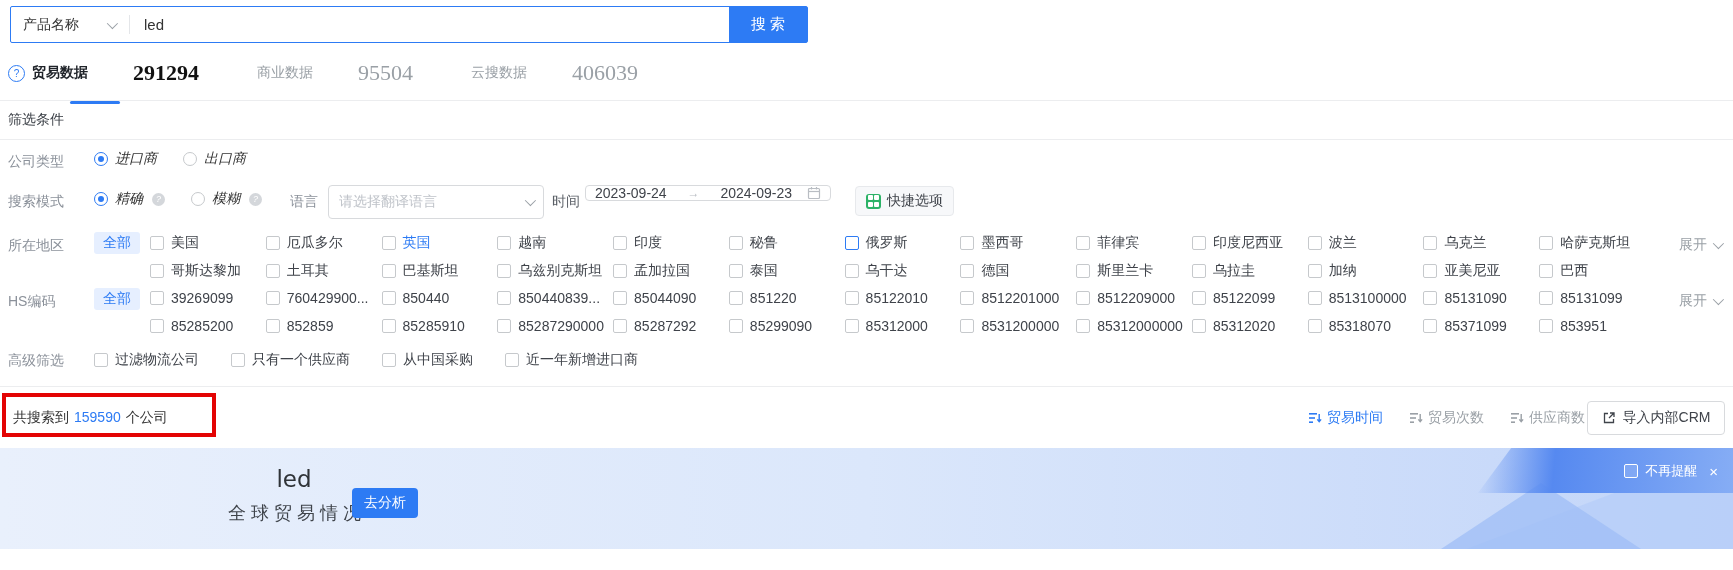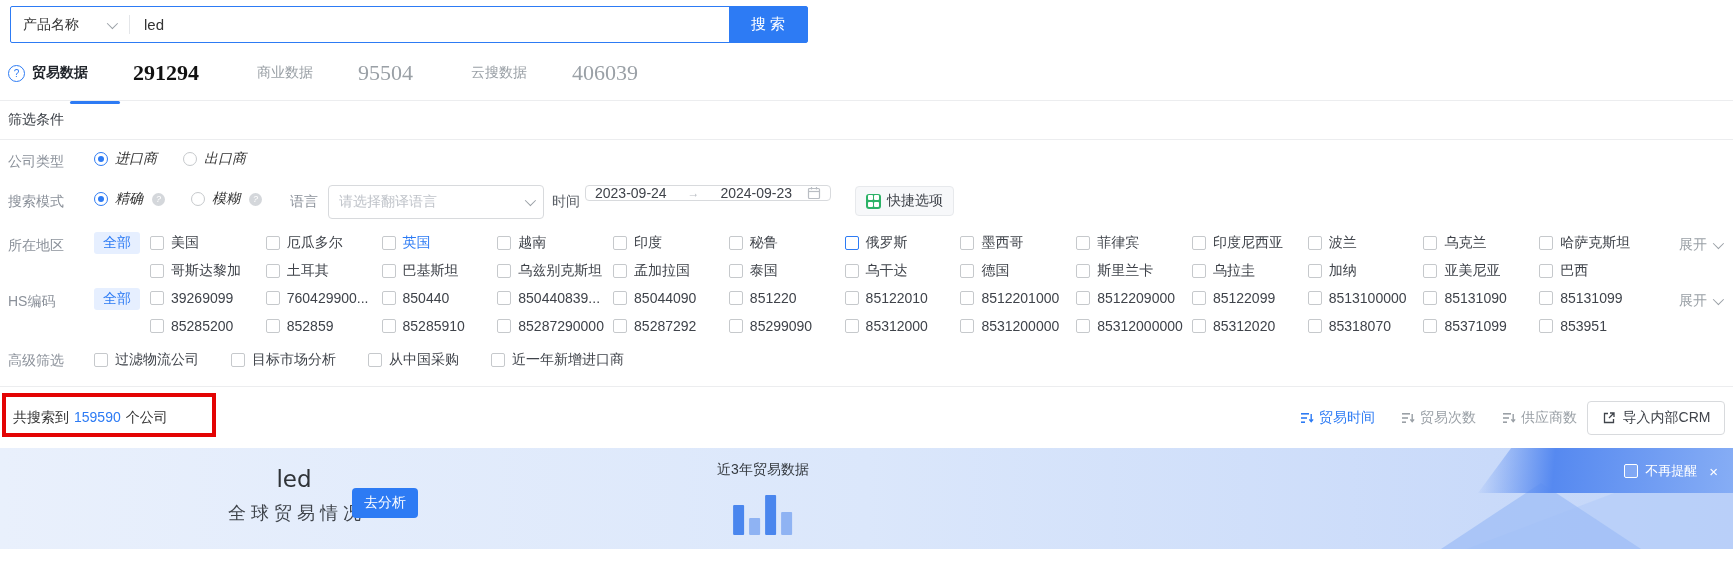--- a/index.html
+++ b/index.html
@@ -56,21 +56,21 @@
   .cb-item{display:flex;align-items:center;cursor:pointer;white-space:nowrap;overflow:hidden;color:#3f434a;}
   .cb{width:14px;height:14px;border:1px solid #c6c9cc;border-radius:2px;background:#fff;margin-right:7px;flex:none;box-sizing:border-box;}
   .hl-text .cb-label{color:#2d7bf4;}
   .hl-box .cb{border-color:#2d7bf4;}
   .expand{position:absolute;right:12px;color:#9aa0a6;cursor:pointer;display:flex;align-items:center;gap:6px;}
   .adv-row{position:absolute;left:94px;top:351px;display:flex;gap:32px;}
   
   .red-annotation{position:absolute;left:2px;top:393px;width:214px;height:44px;border:4px solid #e30303;box-sizing:border-box;pointer-events:none;}
   .result-text{position:absolute;left:13px;top:409px;white-space:nowrap;}
   .result-text .cnt{color:#2d7bf4;padding:0 5px;}
-  .sorts{position:absolute;right:156px;top:409px;display:flex;gap:26px;}
+  .sorts{position:absolute;right:148px;top:409px;display:flex;gap:26px;}
   .sort{display:flex;align-items:center;gap:5px;color:#9aa0a6;cursor:pointer;white-space:nowrap;}
   .sort.active{color:#2d7bf4;}
   .crm-btn{position:absolute;right:8px;top:401px;height:34px;width:138px;border:1px solid #d8dadd;border-radius:4px;
     background:#fff;display:flex;align-items:center;justify-content:center;gap:7px;color:#3f434a;cursor:pointer;font-family:inherit;font-size:14px;}
   
   .banner{position:absolute;left:0;top:448px;width:1733px;height:101px;overflow:hidden;
     background:linear-gradient(90deg,#e9f0fc 0%,#dbe7fb 50%,#c2d5f9 100%);}
   .tri1{position:absolute;right:0;bottom:0;width:430px;height:101px;background:#b3cbf8;
     clip-path:polygon(100% 100%,100% 0,38% 100%);opacity:.6;}
   .tri2{position:absolute;right:92px;bottom:0;width:200px;height:66px;background:#9fbdf6;
@@ -414,21 +414,21 @@
 
 <div class="flabel" style="top:352px">高级筛选</div>
 <div class="adv-row">
 
 <label class="cb-item">
       <span class="cb"></span>
       <span class="cb-label">过滤物流公司</span>
     </label>
     <label class="cb-item">
       <span class="cb"></span>
-      <span class="cb-label">目标市场分析</span>
+      <span class="cb-label">只有一个供应商</span>
     </label>
     <label class="cb-item">
       <span class="cb"></span>
       <span class="cb-label">从中国采购</span>
     </label>
     <label class="cb-item">
       <span class="cb"></span>
       <span class="cb-label">近一年新增进口商</span>
     </label>
   </div>
@@ -480,29 +480,20 @@
   <div class="tri1"></div>
   <div class="tri2"></div>
   <div class="corner"></div>
 
   <div class="kw">
     <div class="kw-title">led</div>
     <div class="kw-sub">全球贸易情况</div>
   </div>
   <button class="analyze-btn">去分析</button>
 
-  <div class="bcard" style="left:763px">
-    <div class="bcard-title">近3年贸易数据</div>
-    <div class="bars">
-        <div class="bar" style="height: 30px;"></div>
-        <div class="bar light" style="height: 17px;"></div>
-        <div class="bar" style="height: 40px;"></div>
-        <div class="bar light" style="height: 23px;"></div>
-      </div>
-  </div>
 
 
 
   <div class="dismiss">
     <span class="dm-box"></span>
     <span>不再提醒</span>
     <span class="dm-x">×</span>
   </div>
 </div>
 

